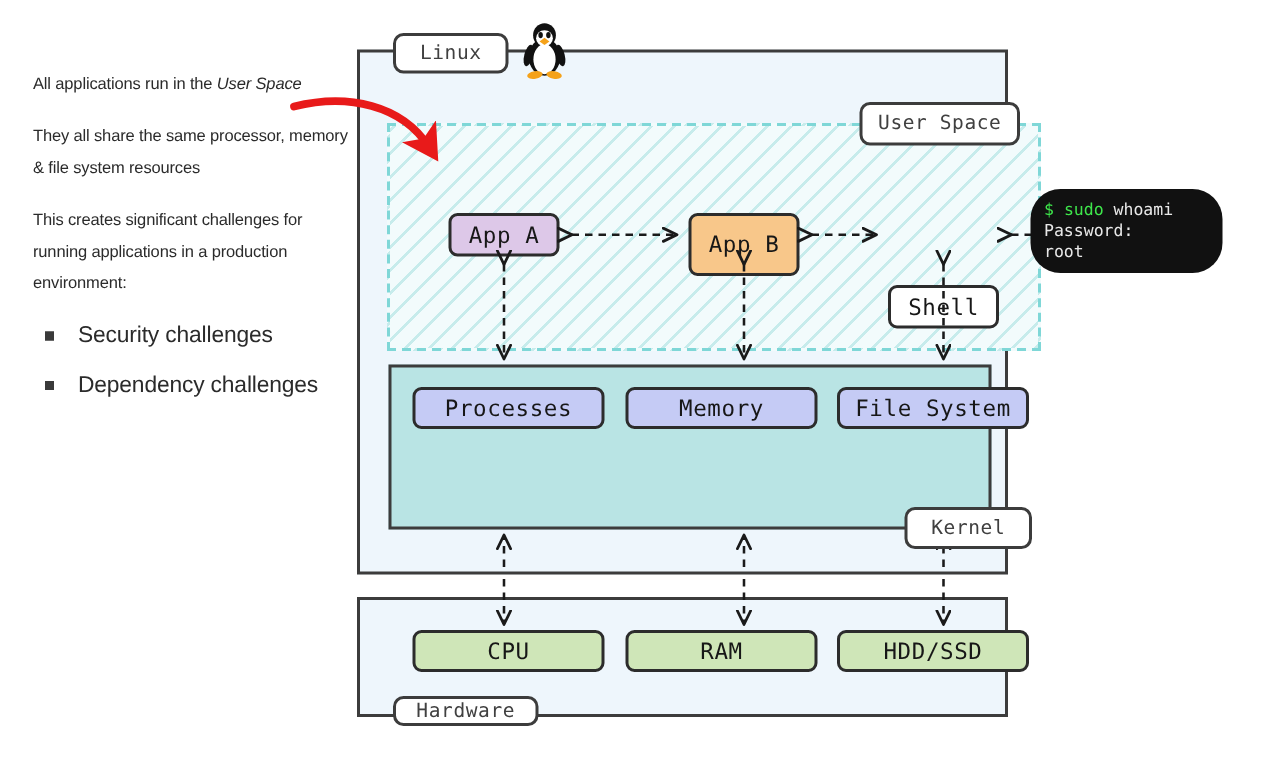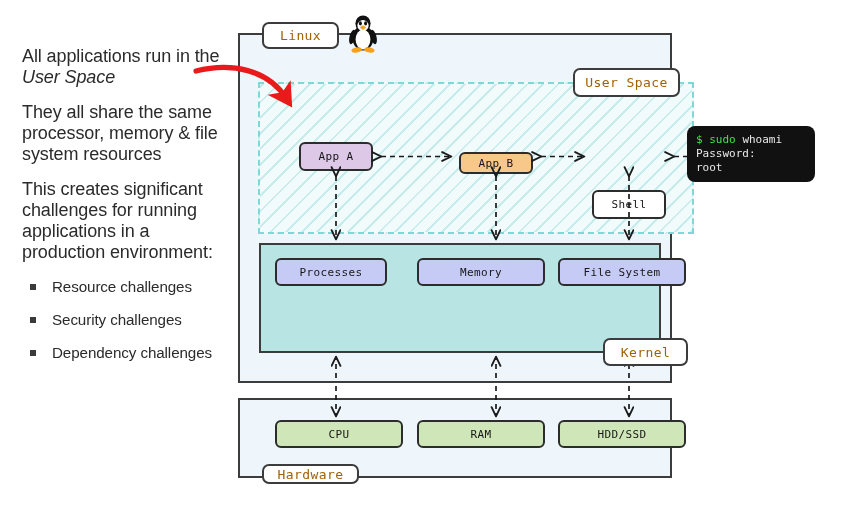--- a/index.html
+++ b/index.html
@@ -11,21 +11,21 @@
     overflow: hidden;
   }
   #root { position: relative; width: 851px; height: 521px; background: #ffffff; }
 
   
   .left-col {
     position: absolute; left: 22px; top: 46px; width: 212px;
     color: #2b2b2b;
   }
   .para {
-    font-size: 18px; line-height: 21px; margin-bottom: 14px;
+    font-size: 11px; line-height: 21px; margin-bottom: 14px;
     letter-spacing: -0.1px;
   }
   .para em { font-style: italic; }
   .bullets { margin: 0; padding: 0; list-style: none; }
   .bullet {
     position: relative; padding-left: 30px;
     font-size: 15.2px; line-height: 20px; margin-bottom: 13px;
     letter-spacing: -0.1px;
   }
   .bullet .sq {
@@ -43,21 +43,21 @@
   #outer-hw { left: 238px; top: 398px; width: 434px; height: 80px; }
 
   
   .chip {
     position: absolute;
     background: #ffffff;
     border: 2.5px solid #3c3c3c;
     border-radius: 7px;
     font-family: "DejaVu Sans Mono", monospace;
     font-size: 13px;
-    color: #a16207;
+    color: #404040;
     display: flex; align-items: center; justify-content: center;
     letter-spacing: 0.4px;
     z-index: 40;
   }
   #chip-linux     { left: 262px; top: 22px;  width: 77px;  height: 27px; }
   #chip-userspace { left: 573px; top: 68px;  width: 107px; height: 29px; }
   #chip-kernel    { left: 588px; top: 338px; width: 85px;  height: 28px; margin-left: 15px; }
   #chip-hardware  { left: 262px; top: 464px; width: 97px;  height: 20px; }
 
   
@@ -85,43 +85,43 @@
     border: 2.5px solid #3c3c3c;
     z-index: 5;
   }
 
   
   .dbox {
     position: absolute;
     border: 2.2px solid #2c2c2c;
     border-radius: 6px;
     font-family: "DejaVu Sans Mono", monospace;
-    font-size: 11px;
+    font-size: 15px;
     color: #171717;
     display: flex; align-items: center; justify-content: center;
     letter-spacing: 0.4px;
     z-index: 20;
   }
   #box-appa  { left: 299px; top: 142px; width: 74px;  height: 29px; background: #ddc8e8; }
-  #box-appb  { left: 459px; top: 152px; width: 74px;  height: 22px; background: #f8c78a; }
+  #box-appb  { left: 459px; top: 142px; width: 74px;  height: 42px; background: #f8c78a; }
   #box-shell { left: 592px; top: 142px; width: 74px;  height: 29px; background: #ffffff; margin-top: 48px; }
 
-  #box-proc  { left: 275px; top: 258px; width: 112px; height: 28px; background: #c5cbf5; }
+  #box-proc  { left: 275px; top: 258px; width: 128px; height: 28px; background: #c5cbf5; }
   #box-mem   { left: 417px; top: 258px; width: 128px; height: 28px; background: #c5cbf5; }
   #box-fs    { left: 558px; top: 258px; width: 128px; height: 28px; background: #c5cbf5; z-index: 21; }
 
   #box-cpu   { left: 275px; top: 420px; width: 128px; height: 28px; background: #cfe6b8; }
   #box-ram   { left: 417px; top: 420px; width: 128px; height: 28px; background: #cfe6b8; }
   #box-hdd   { left: 558px; top: 420px; width: 128px; height: 28px; background: #cfe6b8; }
 
   
   #terminal {
     position: absolute; left: 687px; top: 126px; width: 128px; height: 56px;
     background: #111111;
-    border-radius: 8px;
+    border-radius: 20px;
     padding: 7px 0 0 9px;
     font-family: "DejaVu Sans Mono", monospace;
     font-size: 11px;
     line-height: 14px;
     color: #e8e8e8;
     z-index: 45;
   }
   #terminal .green { color: #3ee64b; }
 
   
@@ -139,21 +139,20 @@
       <span>All applications run in the </span><em>User Space</em>
     </div>
 
     <div class="para">They all share the same processor, memory &amp; file system resources</div>
 
     <div class="para">This creates significant challenges for running applications in a production environment:</div>
 
     <ul class="bullets">
       <li class="bullet">
         <span class="sq"></span>
-        <span>Resource challenges</span>
       </li>
       <li class="bullet">
         <span class="sq"></span>
         <span>Security challenges</span>
       </li>
       <li class="bullet">
         <span class="sq"></span>
         <span>Dependency challenges</span>
       </li>
     </ul>

